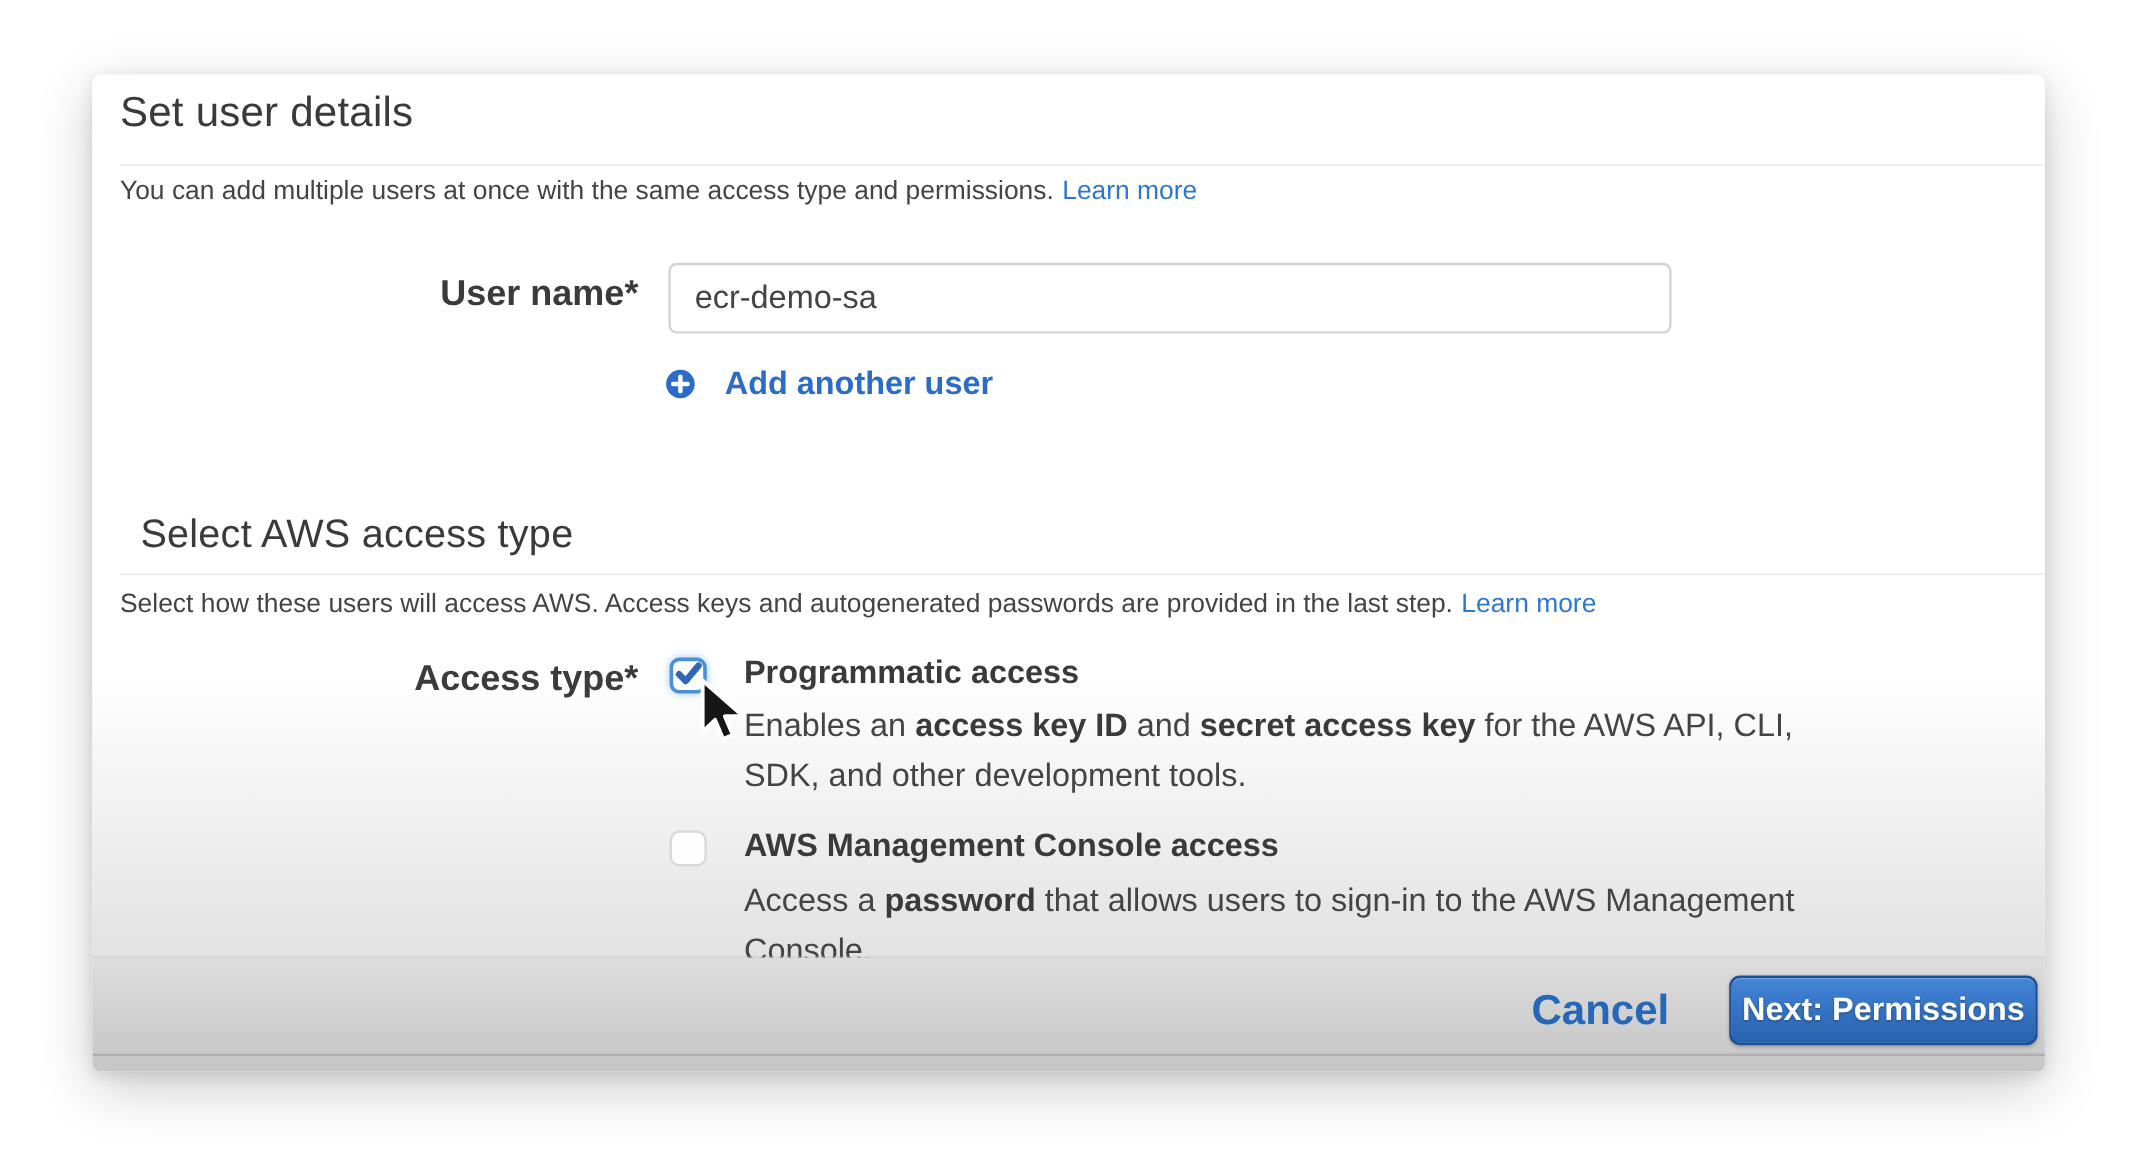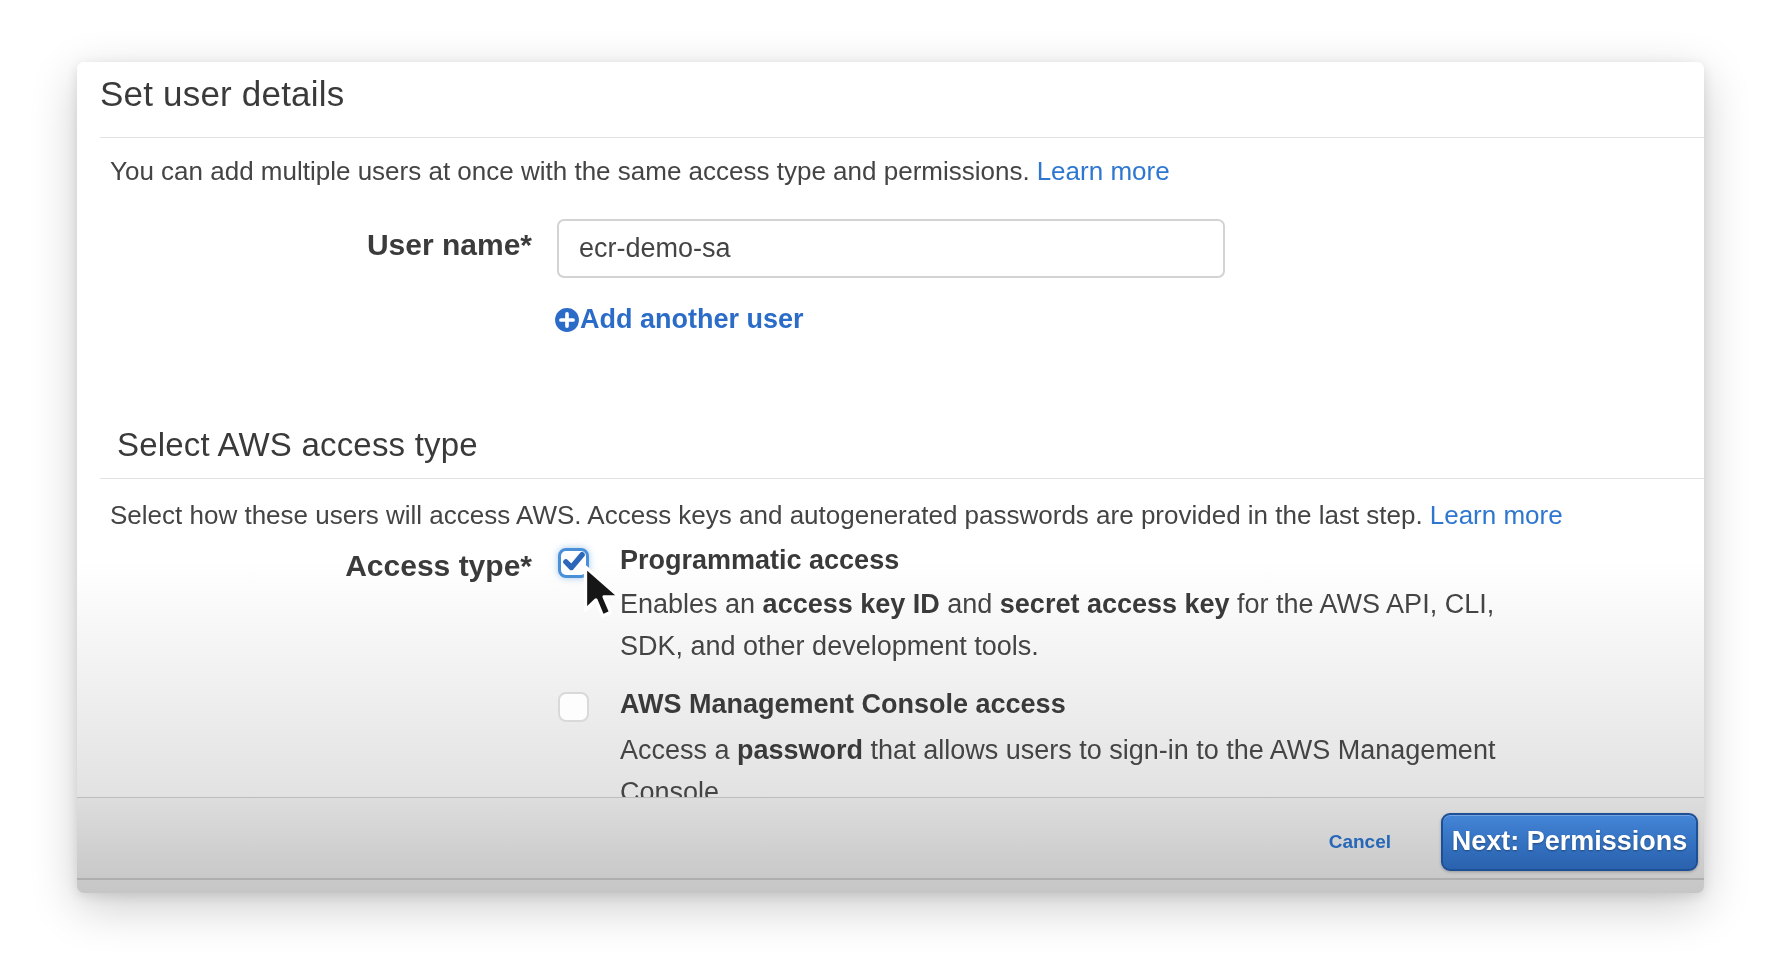--- a/index.html
+++ b/index.html
@@ -27,47 +27,47 @@
   .h1.first { top: 12px; }
   .h1.second { top: 364px; font-size: 33px; margin-left: 17px; }
 
   .divider {
     position: absolute; left: 23px; right: 0; height: 1px; background: #e3e3e3;
   }
   .divider.d1 { top: 75px; }
   .divider.d2 { top: 416px; }
 
   .intro {
-    position: absolute; left: 23px; margin: 10px;
-    font-size: 26px; color: #444; white-space: nowrap;
+    position: absolute; left: 23px; margin: 0;
+    font-size: 22px; color: #444; white-space: nowrap;
   }
   .intro.i1 { top: 84px; }
   .intro.i2 { top: 428px; }
 
   .link { color: #2E77D0; margin-left: 7px; cursor: pointer; text-decoration: none; }
 
   .field-label {
     position: absolute; left: 23px; width: 432px; text-align: right;
     font-weight: bold; font-size: 30px; color: #3b3b3b;
   }
   .field-label.user-name { top: 166px; }
   .field-label.access-type { top: 487px; }
 
   .text-input {
     position: absolute; left: 480px; top: 157px;
-    width: 668px; height: 59px;
+    width: 836px; height: 59px;
     border: 2px solid #d3d3d3; border-radius: 7px;
     background: #fff; color: #444;
     font-family: "Liberation Sans", "DejaVu Sans", sans-serif;
     font-size: 27px; padding: 0 14px 0 20px; outline: none;
   }
 
   .add-user {
     position: absolute; left: 477px; top: 242px;
-    display: flex; align-items: center; gap: 0;
+    display: flex; align-items: center; gap: 24px;
     color: #2B6CC8; font-weight: bold; font-size: 27px; cursor: pointer;
   }
   .add-user svg { display: block; }
 
   .checkbox {
     position: absolute; width: 31px; height: 30px;
     border-radius: 8px; background: #ffffff; cursor: pointer;
     display: flex; align-items: center; justify-content: center;
   }
   .checkbox.checked {
@@ -100,21 +100,21 @@
     border-top: 1px solid #bdbdbd;
     background: linear-gradient(180deg, #dddddd 0%, #cccccc 70%, #c6c6c6 100%);
     border-radius: 0 0 7px 7px;
     display: flex; align-items: center; justify-content: flex-end;
   }
   .footer::after {
     content: ""; position: absolute; left: 0; right: 0; bottom: 13px; height: 2px;
     background: rgba(0,0,0,0.13);
   }
   .cancel {
-    color: #2667B8; font-weight: bold; font-size: 19px;
+    color: #2667B8; font-weight: bold; font-size: 35px;
     margin-right: 50px; cursor: pointer; position: relative; top: -4px;
   }
   .next-btn {
     width: 257px; height: 58px; margin-right: 6px; position: relative; top: -4px;
     border-radius: 9px; border: 2px solid #1d4f96;
     background: linear-gradient(180deg, #4585d7 0%, #3573c3 48%, #2a62ae 100%);
     color: #ffffff; font-weight: bold; font-size: 27px;
     font-family: "Liberation Sans", "DejaVu Sans", sans-serif;
     text-shadow: 0 1px 2px rgba(0,0,0,0.35);
     box-shadow: inset 0 1px 0 rgba(255,255,255,0.25), 0 1px 3px rgba(0,0,0,0.25);

